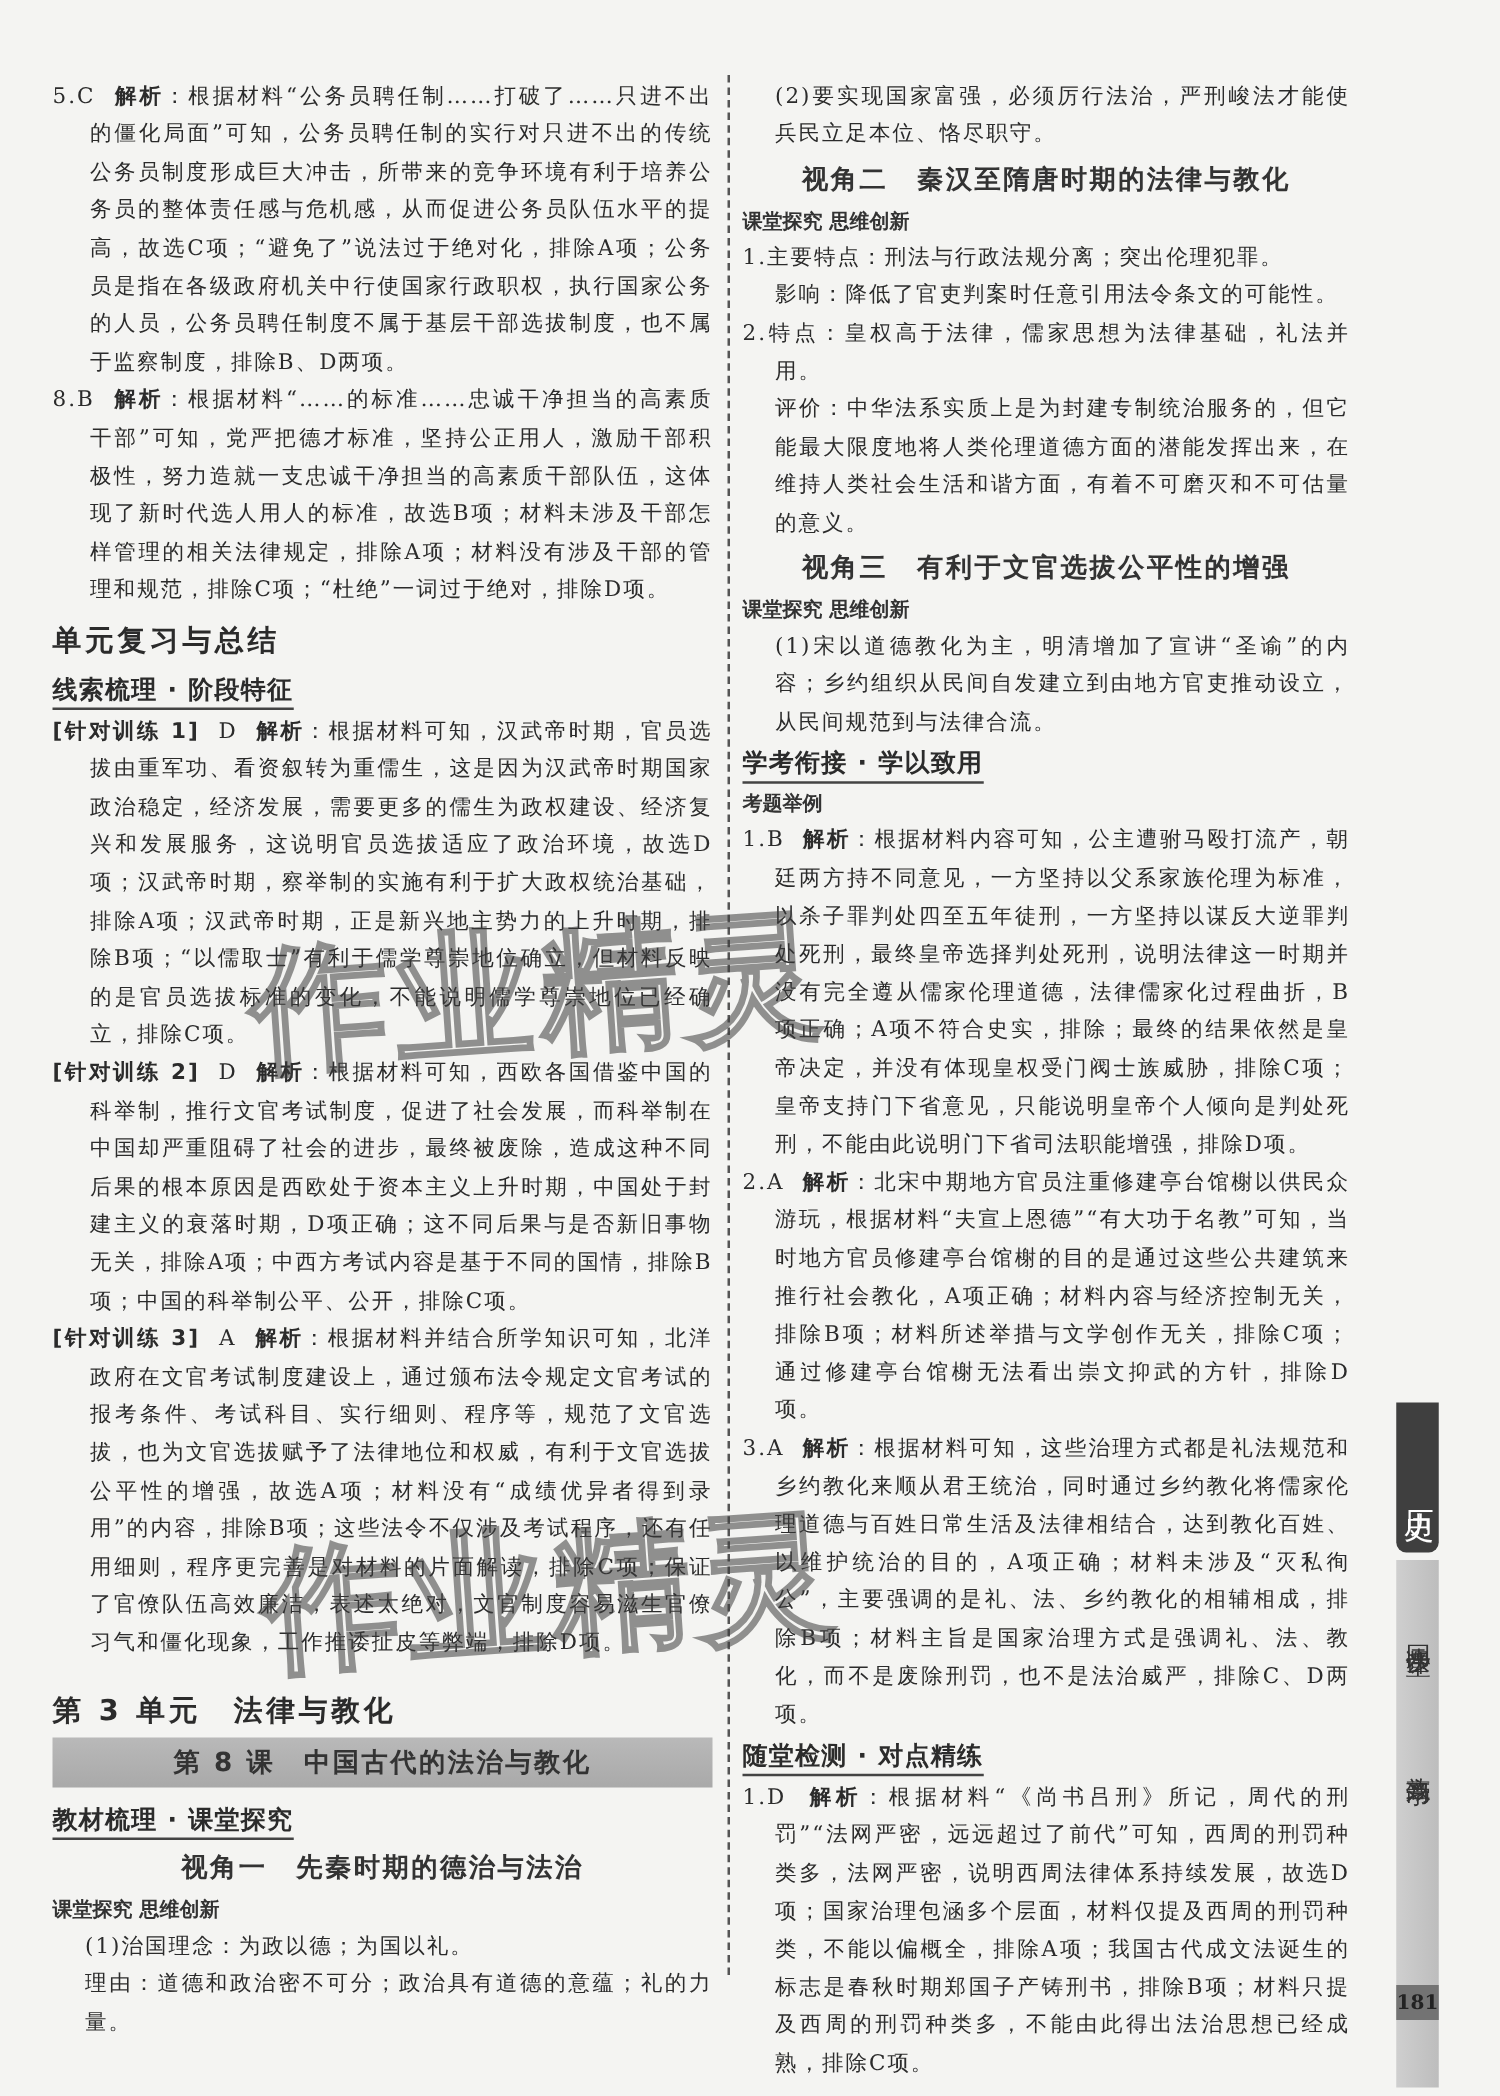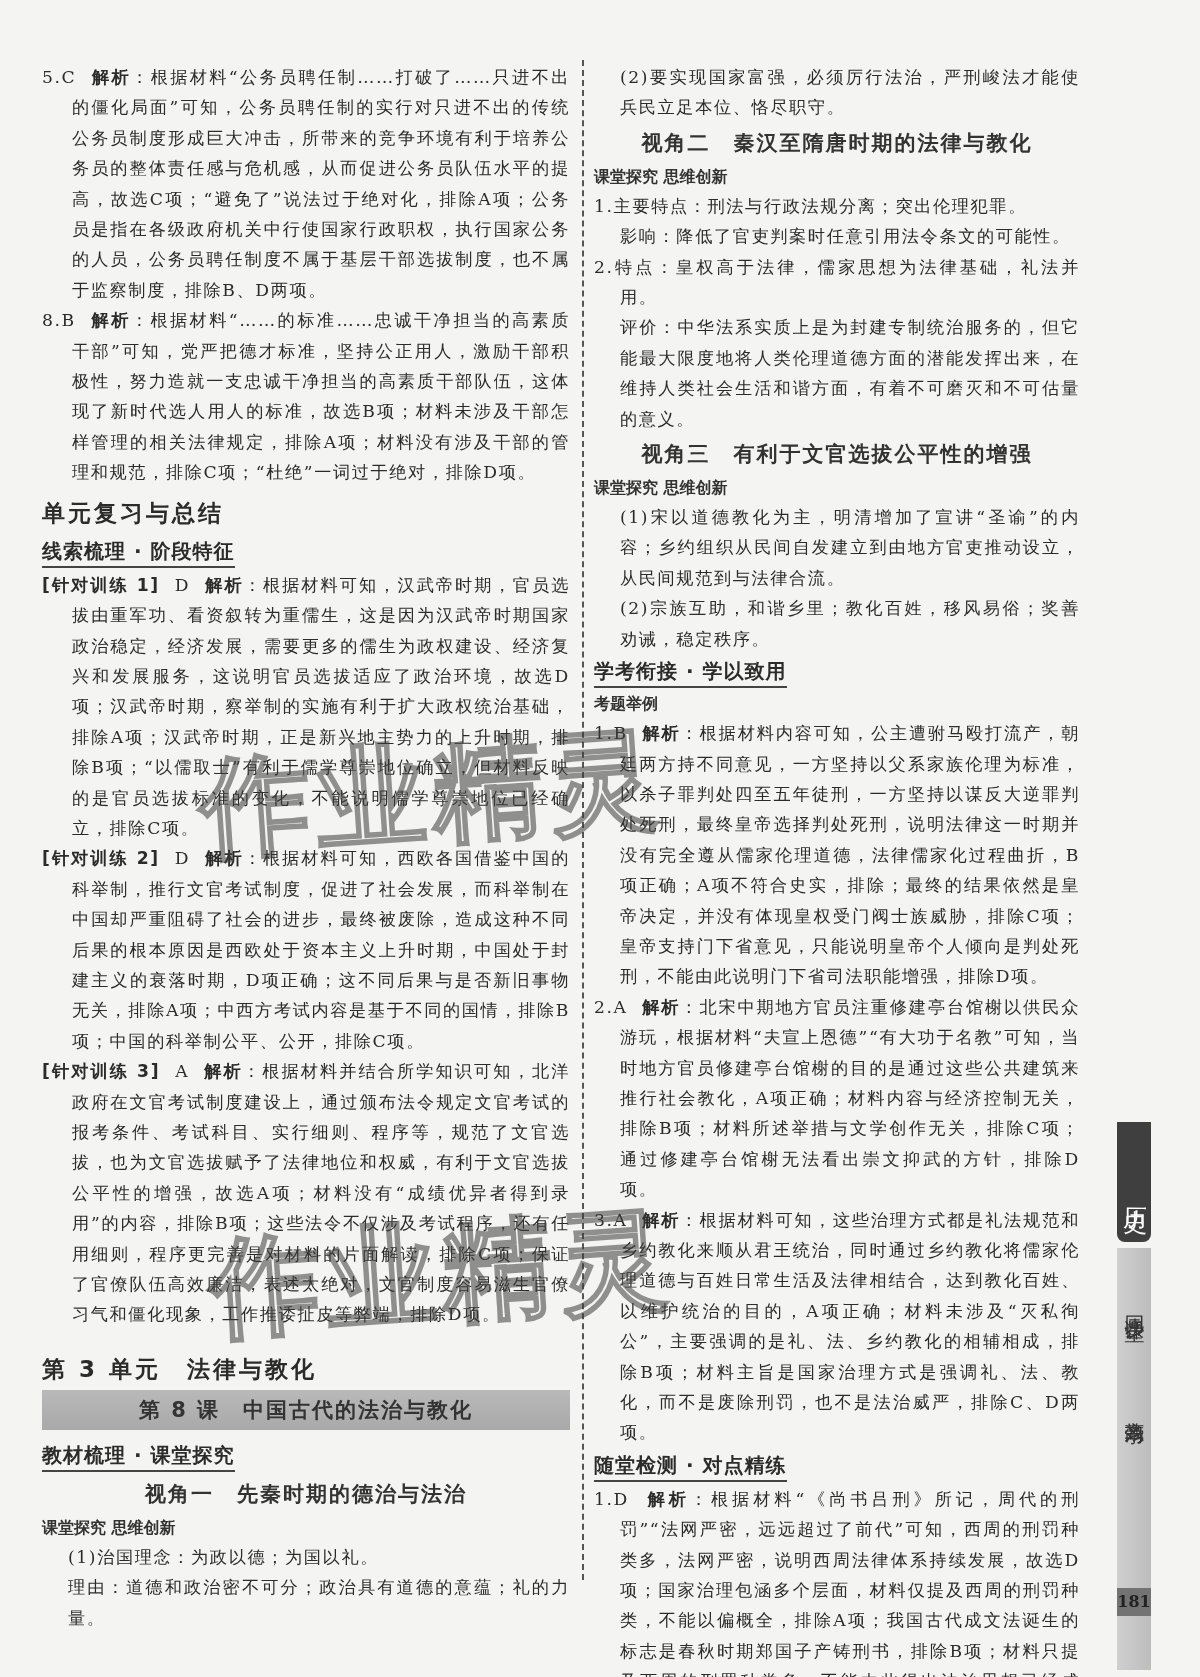--- a/index.html
+++ b/index.html
@@ -75,21 +75,20 @@
   <div class="view-title">视角二　秦汉至隋唐时期的法律与教化</div>
   <div class="sub-head">课堂探究 思维创新</div>
   <p class="p hang2">1.主要特点：刑法与行政法规分离；突出伦理犯罪。</p>
   <p class="p indent">影响：降低了官吏判案时任意引用法令条文的可能性。</p>
   <p class="p hang2">2.特点：皇权高于法律，儒家思想为法律基础，礼法并用。</p>
   <p class="p indent">评价：中华法系实质上是为封建专制统治服务的，但它能最大限度地将人类伦理道德方面的潜能发挥出来，在维持人类社会生活和谐方面，有着不可磨灭和不可估量的意义。</p>
 
   <div class="view-title">视角三　有利于文官选拔公平性的增强</div>
   <div class="sub-head">课堂探究 思维创新</div>
   <p class="p indent">(1)宋以道德教化为主，明清增加了宣讲“圣谕”的内容；乡约组织从民间自发建立到由地方官吏推动设立，从民间规范到与法律合流。</p>
-  <p class="p indent">(2)宗族互助，和谐乡里；教化百姓，移风易俗；奖善劝诫，稳定秩序。</p>
 
   <div class="sec-head">学考衔接 · 学以致用</div>
   <div class="sub-head">考题举例</div>
   <p class="p hang2">
     <span>1.B</span>&nbsp;&nbsp;<span class="b">解析</span><span>：根据材料内容可知，公主遭驸马殴打流产，朝廷两方持不同意见，一方坚持以父系家族伦理为标准，以杀子罪判处四至五年徒刑，一方坚持以谋反大逆罪判处死刑，最终皇帝选择判处死刑，说明法律这一时期并没有完全遵从儒家伦理道德，法律儒家化过程曲折，B项正确；A项不符合史实，排除；最终的结果依然是皇帝决定，并没有体现皇权受门阀士族威胁，排除C项；皇帝支持门下省意见，只能说明皇帝个人倾向是判处死刑，不能由此说明门下省司法职能增强，排除D项。</span>
   </p>
   <p class="p hang2">
     <span>2.A</span>&nbsp;&nbsp;<span class="b">解析</span><span>：北宋中期地方官员注重修建亭台馆榭以供民众游玩，根据材料“夫宣上恩德”“有大功于名教”可知，当时地方官员修建亭台馆榭的目的是通过这些公共建筑来推行社会教化，A项正确；材料内容与经济控制无关，排除B项；材料所述举措与文学创作无关，排除C项；通过修建亭台馆榭无法看出崇文抑武的方针，排除D项。</span>
   </p>
   <p class="p hang2">

